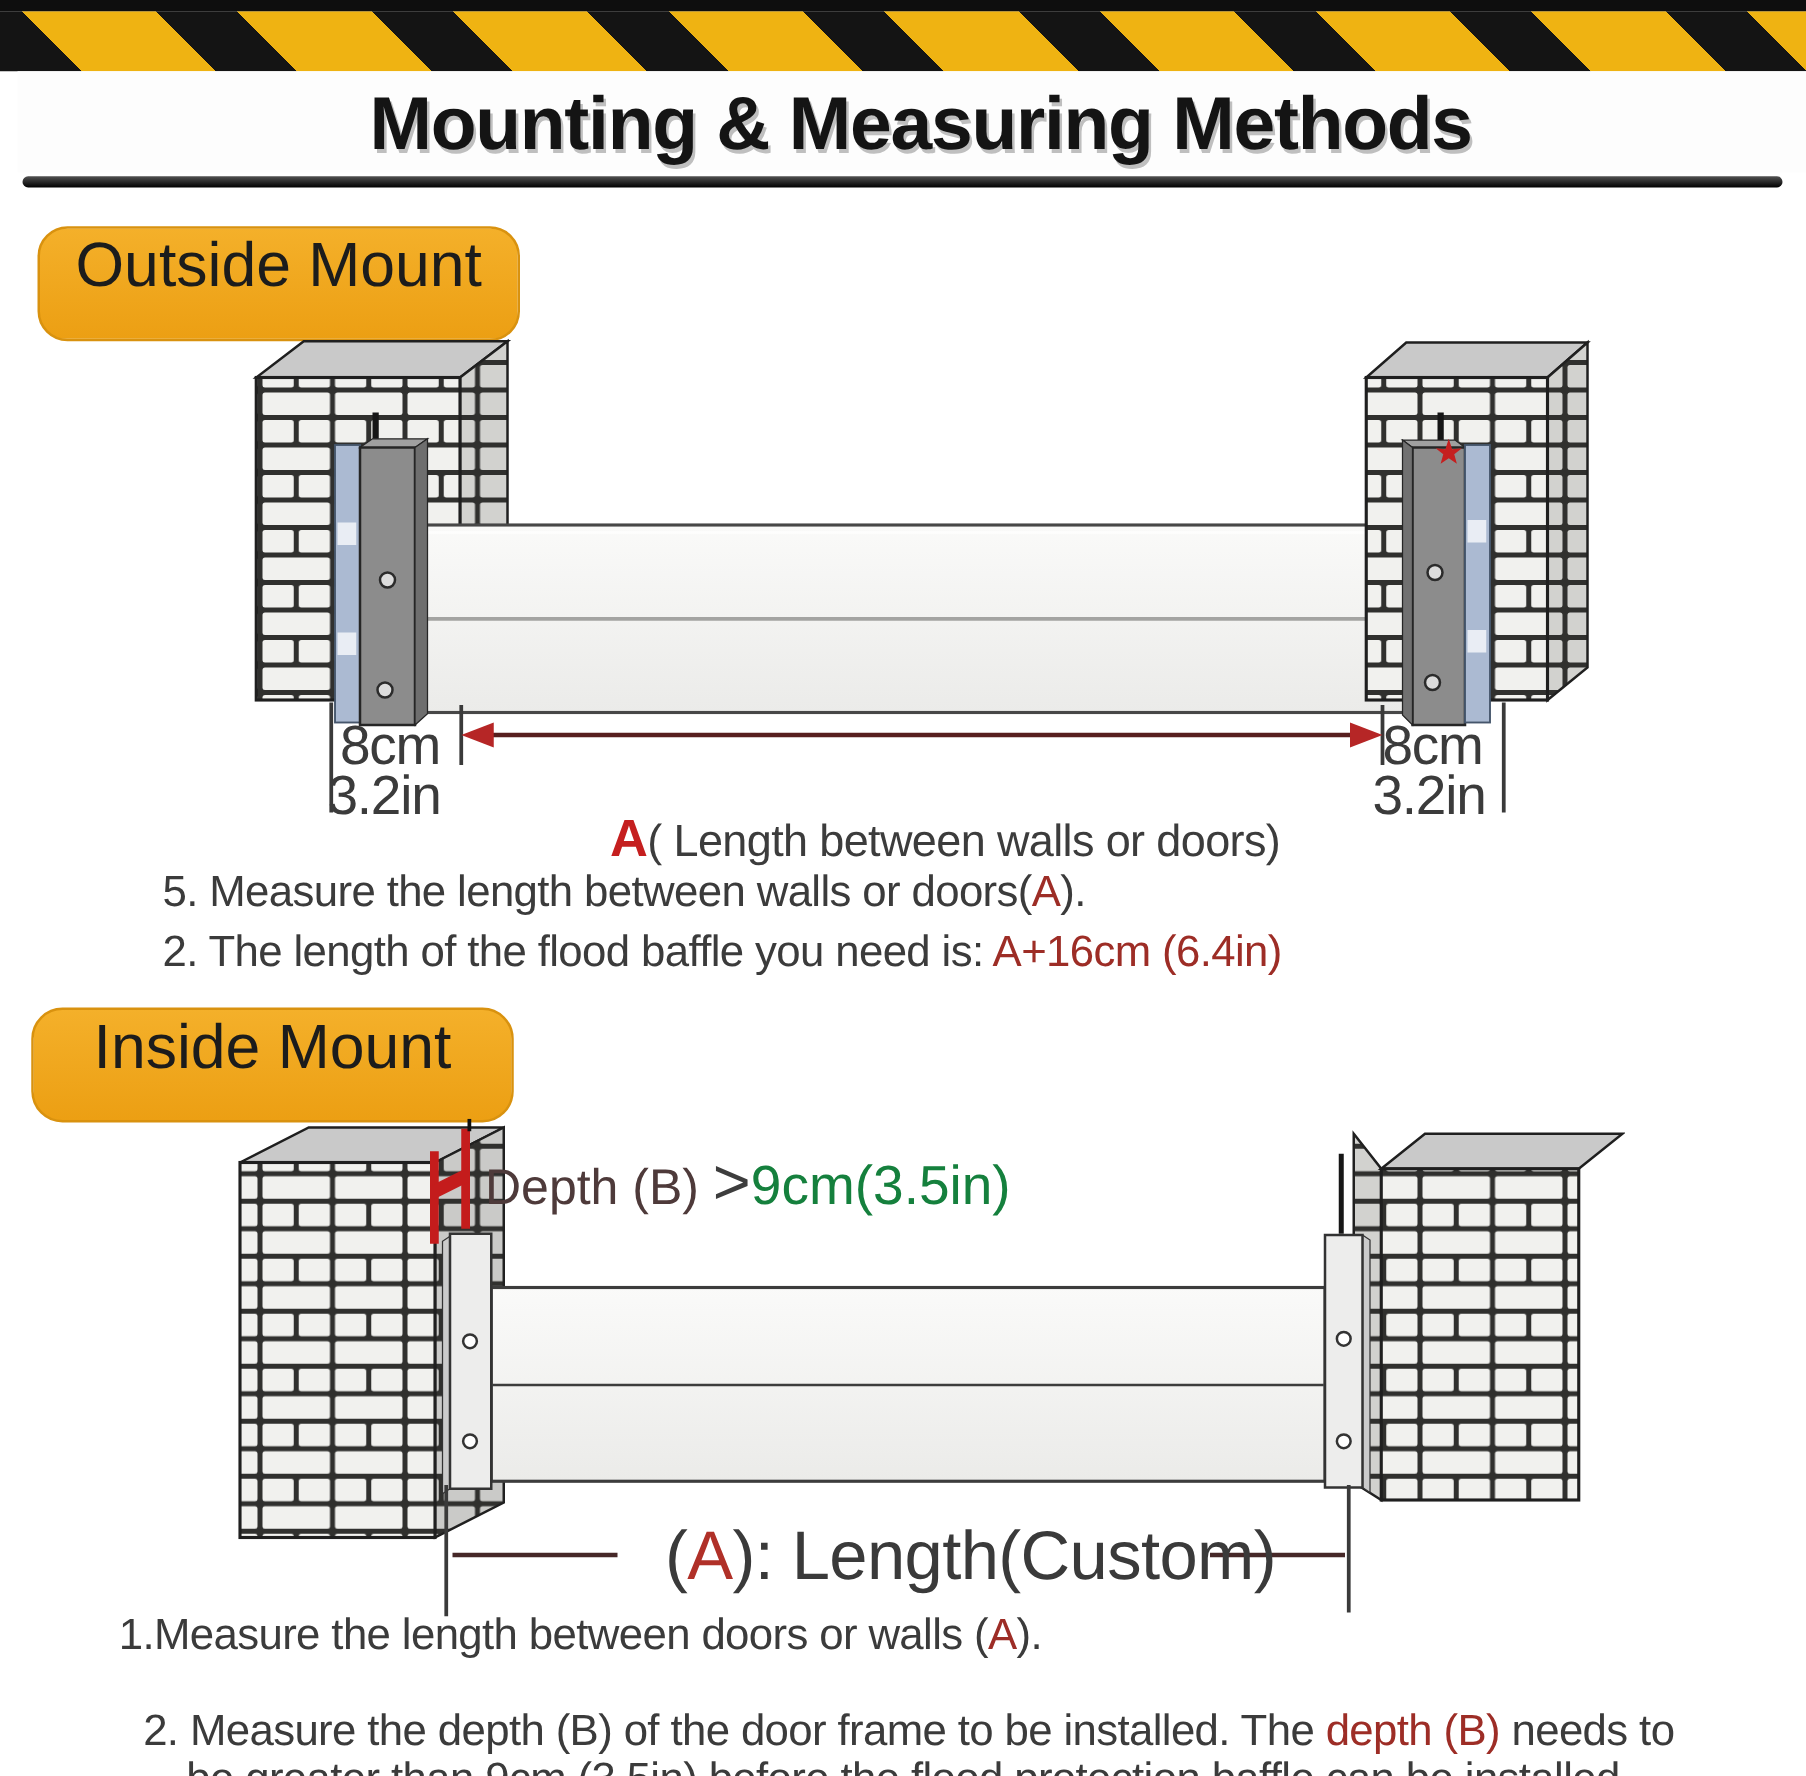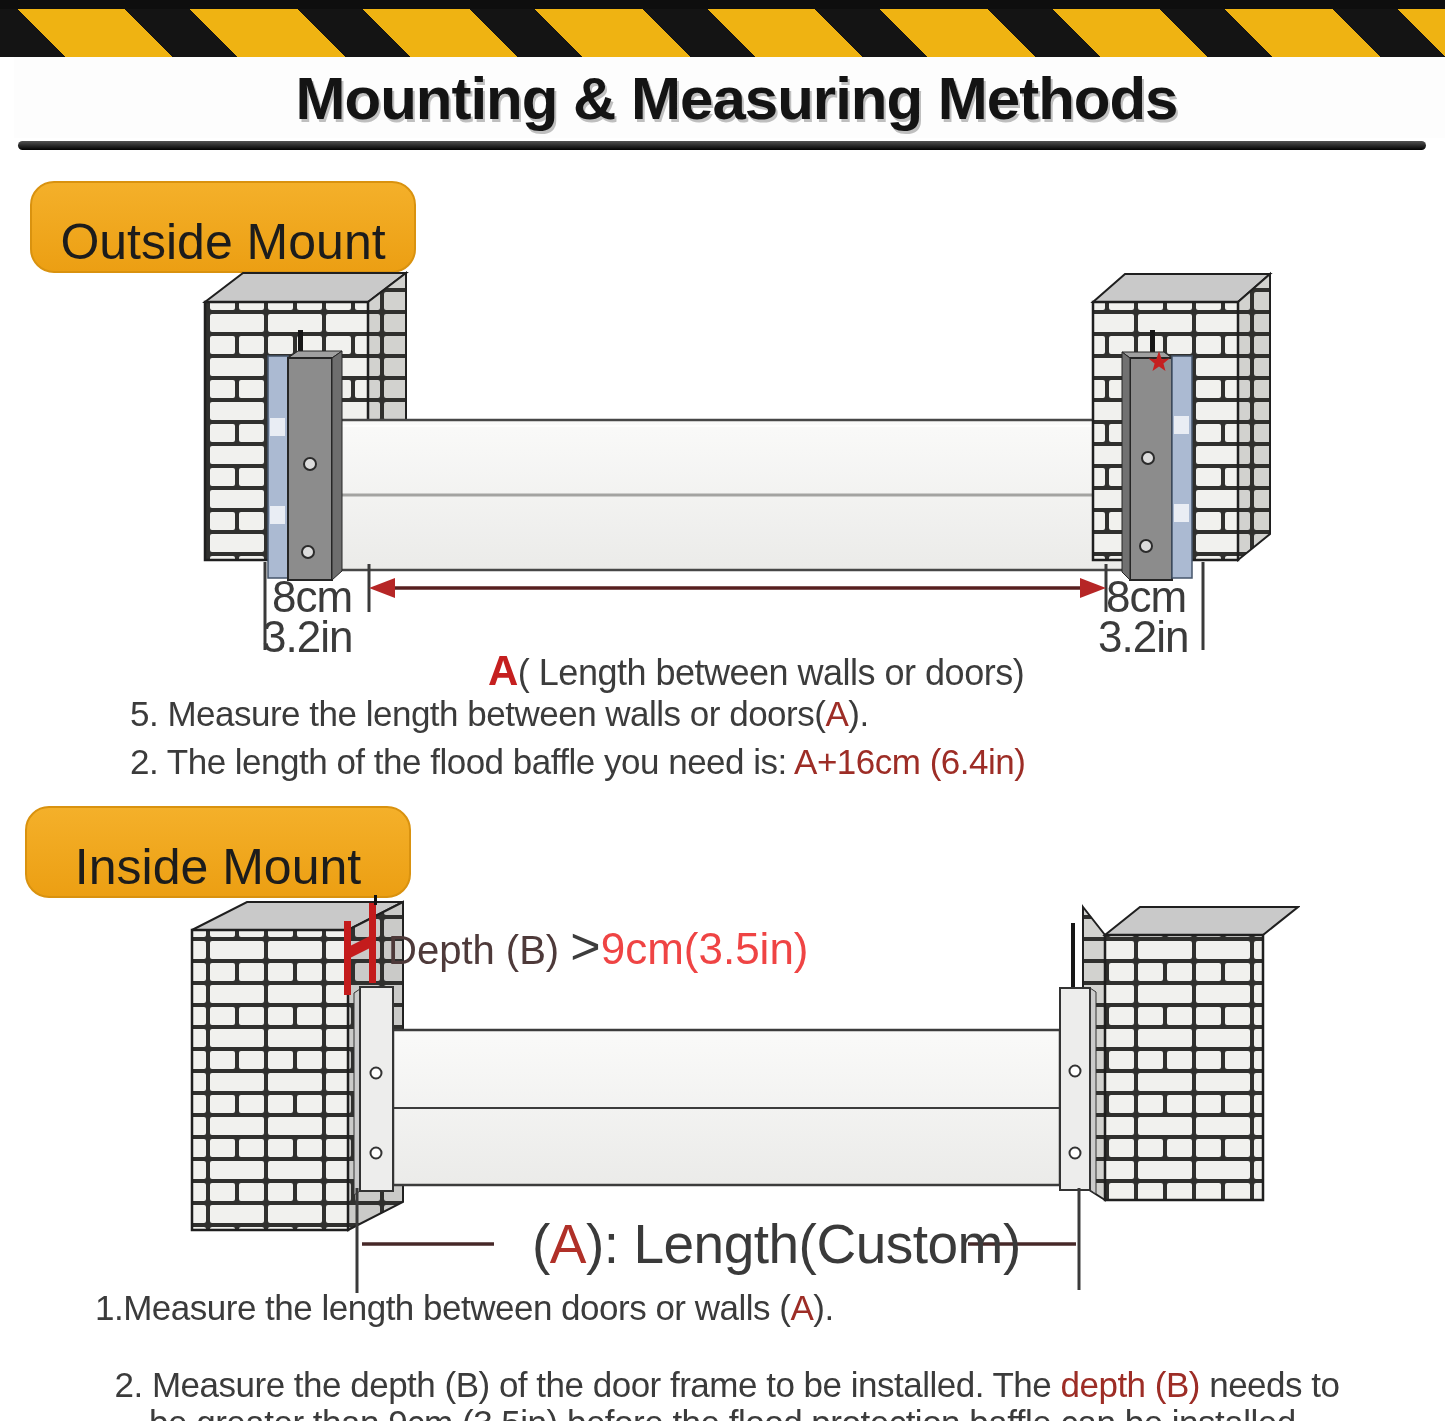--- a/index.html
+++ b/index.html
@@ -9,34 +9,34 @@
   
   .tape{left:0;top:0;width:1445px;height:48px;border-top:9px solid #0e0e0e;
         background:repeating-linear-gradient(45deg,#141414 0 46px,#efb312 46px 122px);}
   .title-band{left:14px;top:57px;width:1445px;height:81px;background:#fdfdfd;}
   .title-band h1{margin:0;text-align:center;line-height:84px;font-size:60px;font-weight:bold;
         letter-spacing:-1px;color:#141414;text-shadow:2px 3px 0 #bfbfbf;}
   .black-rule{left:18px;top:141px;width:1408px;height:9px;border-radius:5px;
         background:linear-gradient(#525252,#000);}
   
   .mount-label{width:382px;height:88px;border-radius:24px;border:2px solid #d9920f;
-        background:linear-gradient(#f4b02a,#ec9f13);display:flex;align-items:flex-end;justify-content:center;
+        background:linear-gradient(#f4b02a,#ec9f13);display:flex;align-items:flex-start;justify-content:center;
         font-size:50px;font-weight:500;color:#1c1c1c;letter-spacing:0;}
   #outside-label{left:30px;top:181px;}
-  #inside-label{left:25px;top:806px;}
+  #inside-label{left:25px;top:806px;border-radius:25px;}
   
   .dim-num{font-size:44px;color:#3b3b3b;letter-spacing:-1px;white-space:pre;}
   .center-dim{font-size:36px;color:#3c3c3c;letter-spacing:-0.5px;white-space:pre;margin-top:47px;}
   .center-dim .bigA{font-size:42px;font-weight:bold;color:#c51f1f;}
   .steps{font-size:35px;letter-spacing:-0.5px;color:#3b3b3b;white-space:pre;}
   .red{color:#9d2d26;}
   .depth-note{white-space:pre;}
   .depth-note .d1{font-size:40px;color:#4e3a3a;}
   .depth-note .d2{font-size:52px;color:#3d3d3d;}
-  .depth-note .d3{font-size:44px;color:#ef4444;}
+  .depth-note .d3{font-size:44px;color:#15803d;}
   .len-label{font-size:55px;color:#3a3a3a;letter-spacing:-0.5px;white-space:pre;}
   .len-label .red{color:#b03028;}
   .wrapstep{white-space:normal;width:1270px;text-align:center;line-height:38px;}
 </style>
 </head>
 <body>
 
 <div class="abs tape"></div>
 <div class="abs title-band">
   <h1>Mounting &amp; Measuring Methods</h1>

